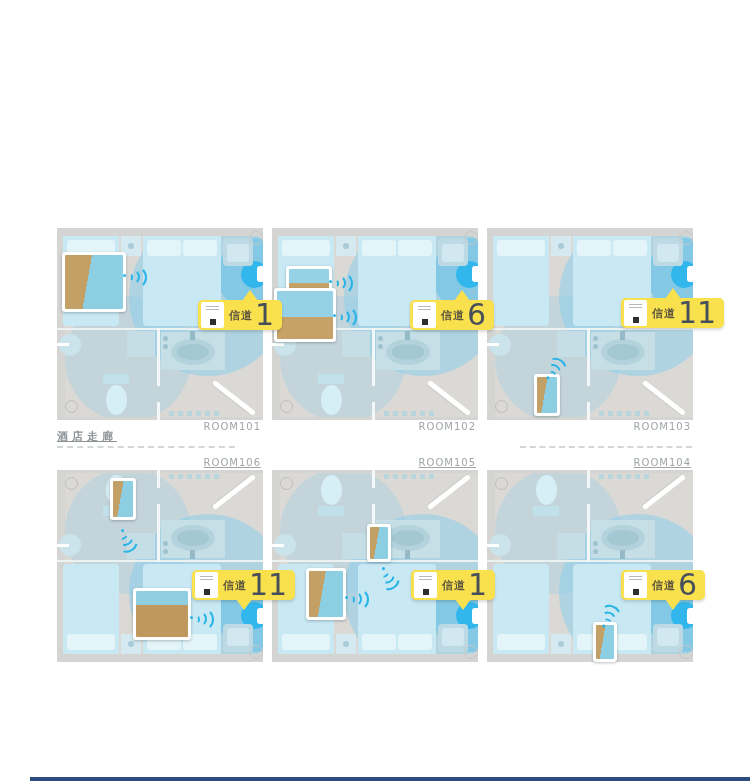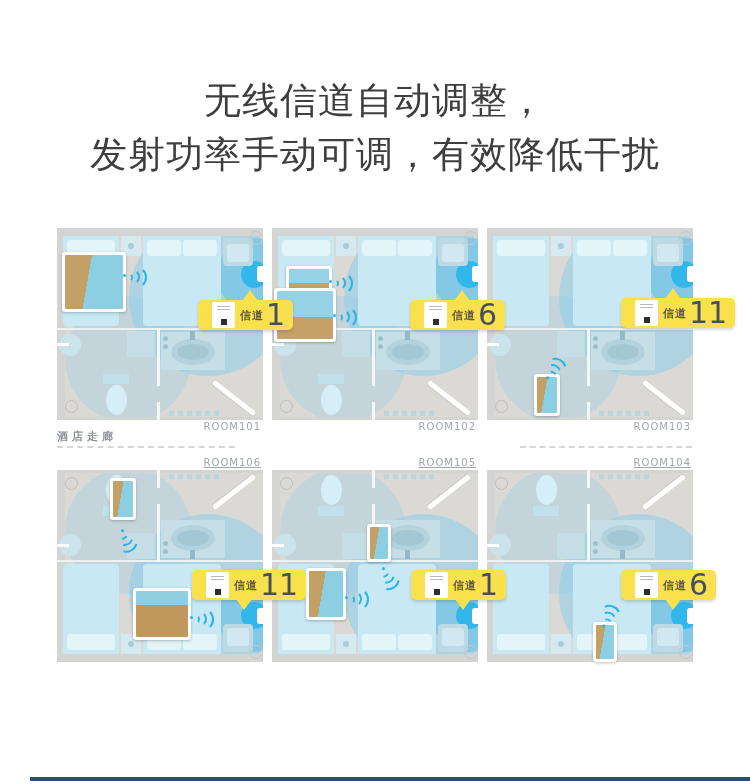--- a/index.html
+++ b/index.html
@@ -5,21 +5,21 @@
   html,body{margin:0;padding:0;background:#fff;}
   #stage{position:relative;width:750px;height:784px;background:#fff;overflow:hidden;
          font-family:"DejaVu Sans","Liberation Sans",sans-serif;}
 
   
   #headline{position:absolute;left:0;top:74px;width:750px;text-align:center;
             font-size:37px;line-height:54px;font-weight:500;color:#3e3e3e;letter-spacing:1px;}
 
   
   #corridor-label{position:absolute;left:57px;top:429px;font-size:11px;color:#8d9296;
-                  letter-spacing:4px;font-weight:bold;}
+                  letter-spacing:4px;font-weight:bold;text-decoration:underline;}
   .dash{position:absolute;border-top:2px dashed #d3d7d8;height:0;}
   #dash-left{left:57px;top:446px;width:178px;}
   #dash-right{left:520px;top:446px;width:172px;}
 
   
   #bottom-bar{position:absolute;left:30px;top:777px;width:720px;height:4px;background:#2a4c7e;}
 
   
   .tile{position:absolute;width:206px;height:192px;}
   .plan{position:absolute;left:0;top:0;right:0;bottom:0;overflow:hidden;}
@@ -69,21 +69,21 @@
   .toilet-bowl{position:absolute;left:49px;top:157px;width:21px;height:30px;background:#d6eef5;border-radius:50%;}
   .shower-knob{position:absolute;left:2px;top:106px;width:22px;height:22px;background:#cbe3eb;border-radius:50%;}
   .shower-stem{position:absolute;left:0;top:115px;width:12px;height:3px;background:#fff;}
   .door{position:absolute;left:158px;top:152px;width:52px;height:5px;background:#fff;border-radius:2px;
         transform:rotate(38deg);transform-origin:0 0;box-shadow:0 1px 1px rgba(0,0,0,.08);}
   .vent{position:absolute;left:112px;top:183px;width:52px;height:5px;
         background:repeating-linear-gradient(90deg,#b9d6df 0 5px,transparent 5px 9px);}
 
   
   .badge{position:absolute;height:30px;background:#f8e14d;border-radius:5px;display:flex;
-         align-items:center;padding:0 8px 0 14px;box-shadow:0 2px 3px rgba(0,0,0,.15);z-index:5;}
+         align-items:center;padding:0 8px 0 3px;box-shadow:0 2px 3px rgba(0,0,0,.15);z-index:5;}
   .badge .tail{position:absolute;width:0;height:0;border:8px solid transparent;left:44px;}
   .tile.r0 .badge .tail{border-bottom:11px solid #f8e14d;top:-18px;}
   .tile.r1 .badge .tail{border-top:11px solid #f8e14d;bottom:-18px;}
   .ap{width:23px;height:26px;background:#fff;border-radius:2px;position:relative;flex:none;}
   .ap-lines{position:absolute;top:4px;left:5px;right:5px;height:5px;
             background:repeating-linear-gradient(180deg,#b9b9b9 0 1px,transparent 1px 3px);}
   .ap-port{position:absolute;bottom:3px;left:50%;transform:translateX(-50%);width:6px;height:6px;background:#2e2e2e;}
   .ch{font-size:11px;font-weight:bold;color:#5e5740;margin-left:5px;letter-spacing:1px;white-space:nowrap;}
   .num{font-size:30px;color:#47505a;margin-left:2px;line-height:26px;}
 
@@ -98,24 +98,20 @@
   .wifi i.a1{width:5px;height:5px;margin-top:-4.5px;}
   .wifi i.a2{width:12px;height:12px;margin-top:-8px;}
   .wifi i.a3{width:19px;height:19px;margin-top:-11.5px;}
   .wifi b{position:absolute;left:-1px;top:50%;margin-top:-3.5px;width:3px;height:3px;border-radius:50%;background:#29b4e8;display:block;}
 </style>
 </head>
 <body>
 
 <div id="stage">
 
-  <div id="headline">
-    <div>无线信道自动调整，</div>
-    <div>发射功率手动可调，有效降低干扰</div>
-  </div>
 
   <div id="corridor-label">酒店走廊</div>
   <div id="dash-left" class="dash"></div>
   <div id="dash-right" class="dash"></div>
 
   <div id="bottom-bar"></div>
 <div class="tile r0" style="left: 57px; top: 228px;">
     <div class="plan">
       <div class="floor"></div>
       <div class="circ c-bed"></div>

